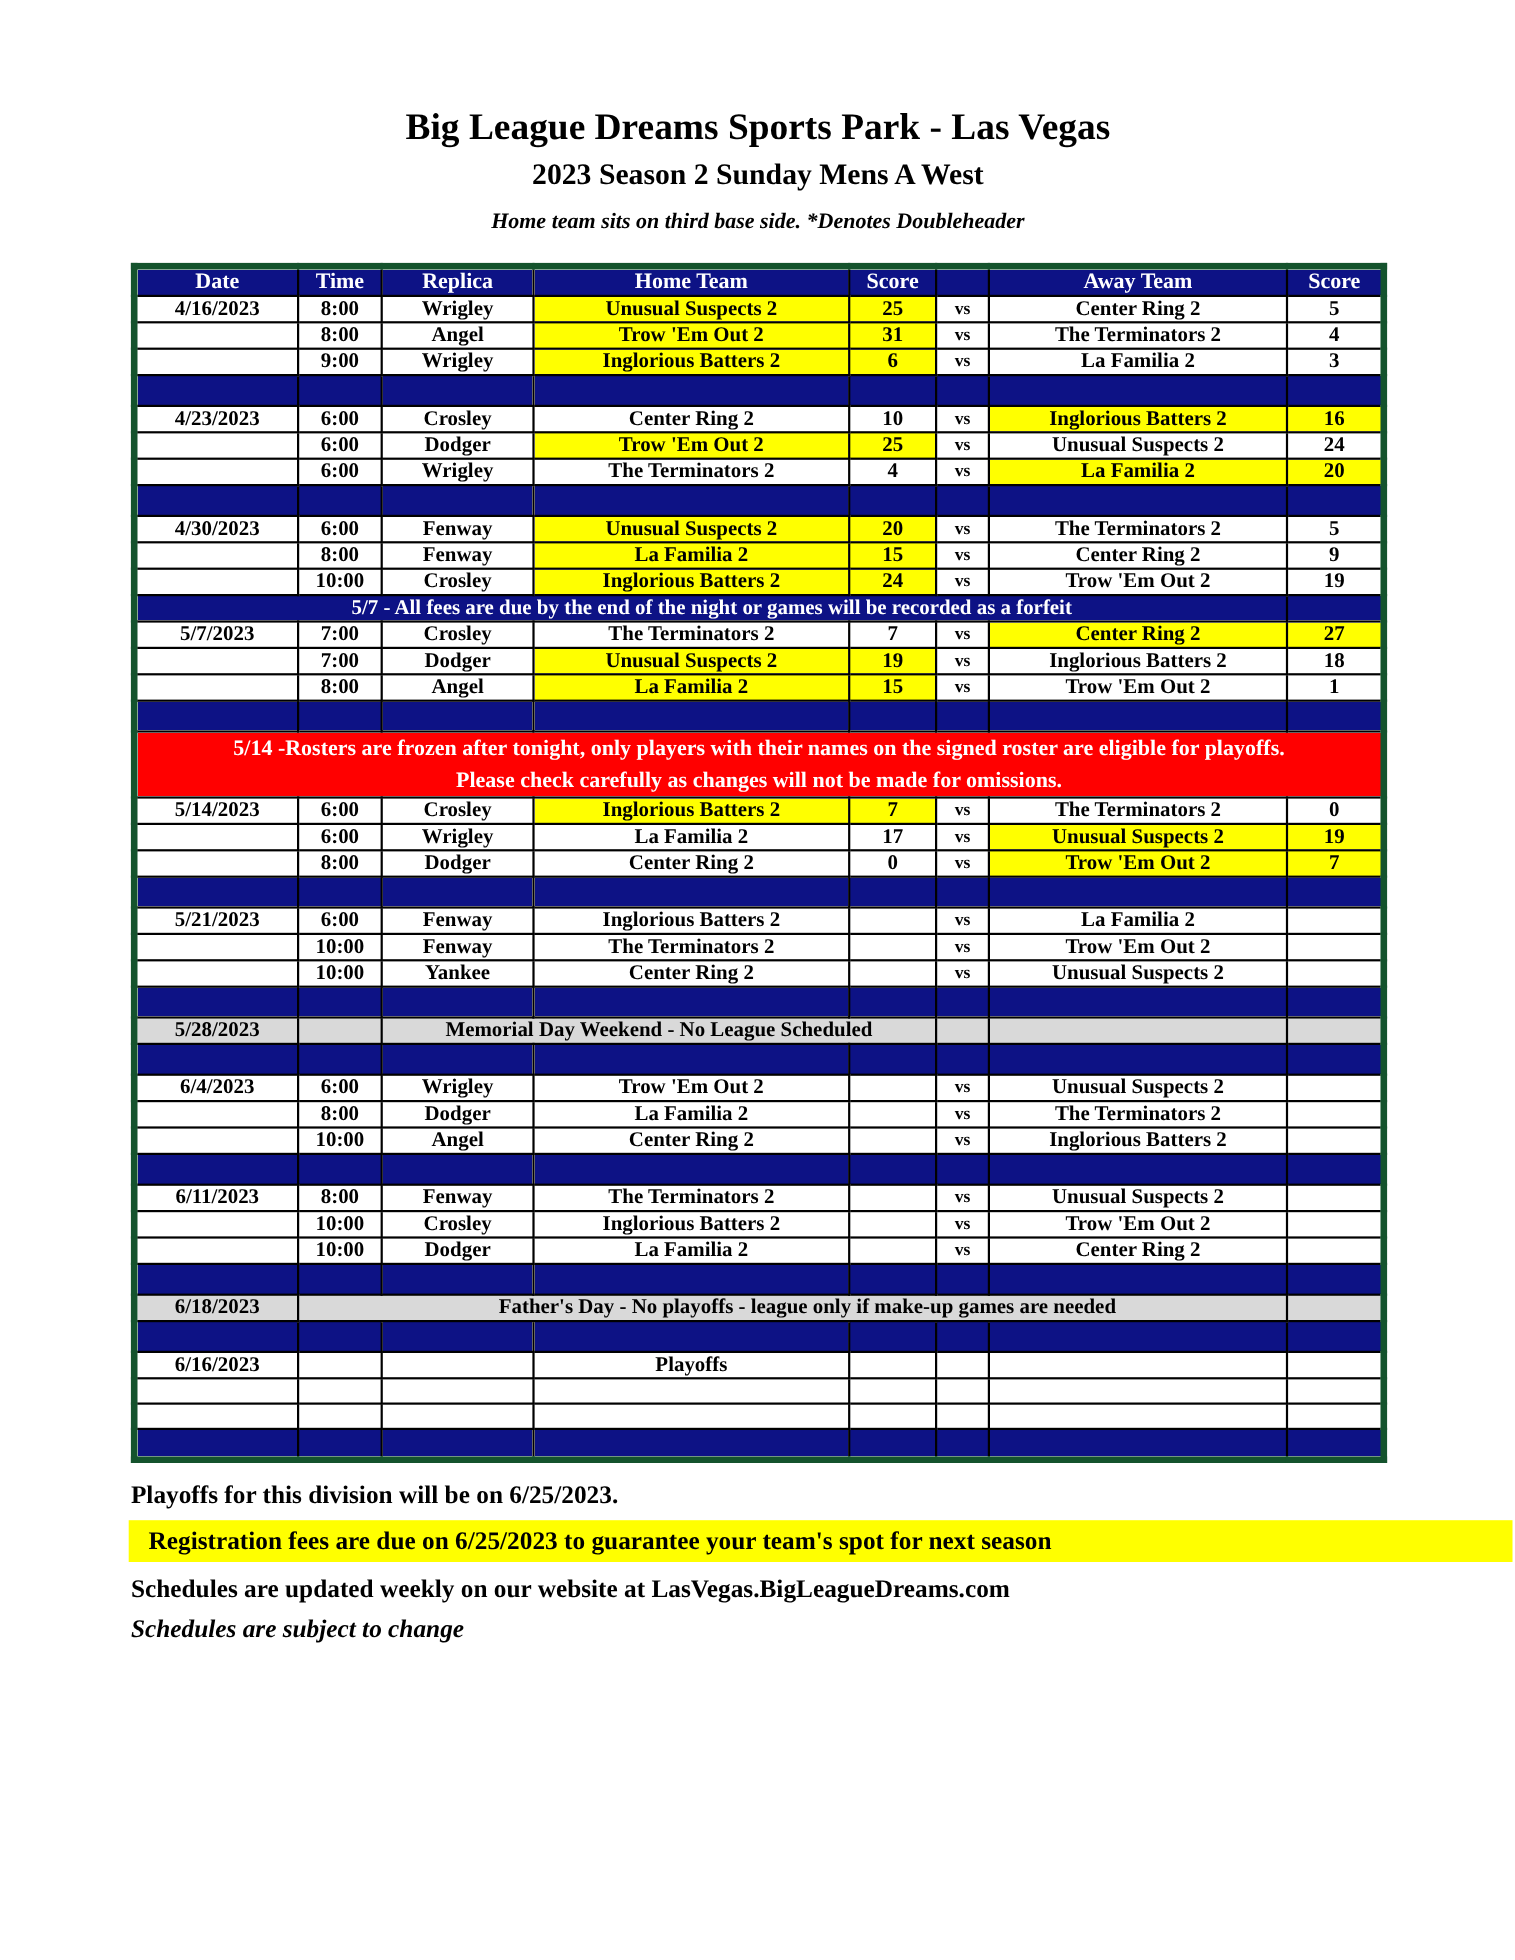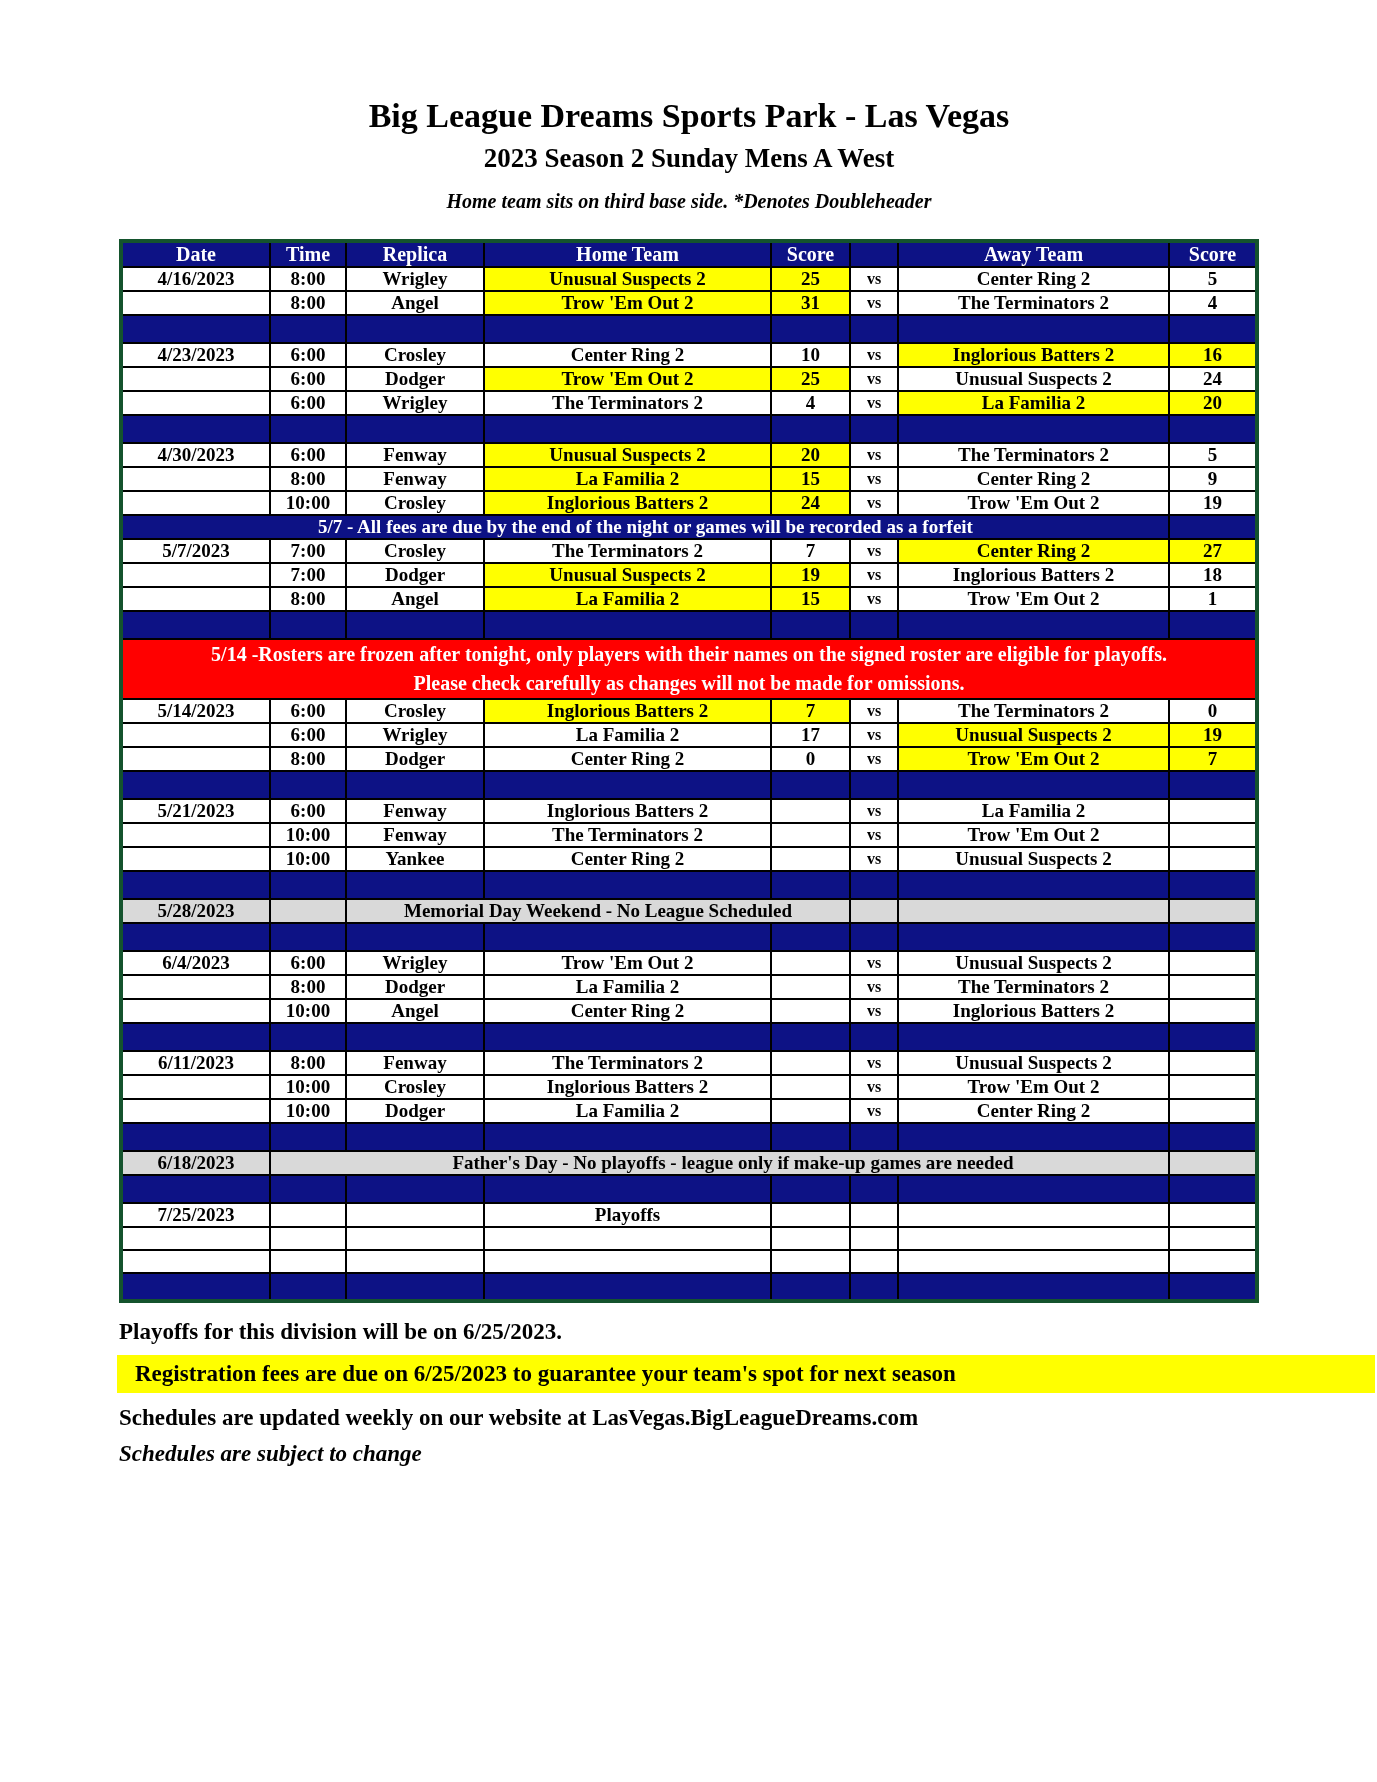--- a/index.html
+++ b/index.html
@@ -8,21 +8,21 @@
   *{box-sizing:border-box;}
   html,body{margin:0;padding:0;}
   body{
     width:1377px;height:1782px;background:#ffffff;
     font-family:"Liberation Serif", serif;font-weight:bold;color:#000;
   }
   .container{margin-left:119px;width:1140px;padding-top:96px;}
   .page-title{font-size:34px;text-align:center;margin:0 0 8px 0;line-height:1.15;}
   .page-subtitle{font-size:27px;text-align:center;margin:0 0 10px 0;line-height:1.15;}
   .page-note{font-size:20px;font-style:italic;text-align:center;margin:16px 0 26px 0;}
-  table{border-collapse:collapse;width:1138px;table-layout:fixed;border:4px solid #14532d;}
+  table{border-collapse:collapse;width:1138px;table-layout:fixed;border:6px solid #14532d;}
   th,td{
     border:2px solid #000;padding:0;text-align:center;vertical-align:middle;
     font-weight:bold;overflow:hidden;white-space:nowrap;font-size:19px;height:23px;
   }
   th{background:var(--navy);color:#fff;font-size:20px;height:25px;}
   td.c-vs{font-size:16px;}
   td.win{background:var(--yellow);}
   tr.r-sep td{background:var(--navy);height:28px;}
   td.bblue{background:var(--navy);color:#fff;font-size:19px;height:24px;}
   td.bred{background:var(--red);color:#fff;font-size:20px;height:60px;}
@@ -81,20 +81,30 @@
         <tr>
           <td></td>
           <td>8:00</td>
           <td>Angel</td>
           <td class="win">Trow 'Em Out 2</td>
           <td class="win">31</td>
           <td class="c-vs">vs</td>
           <td>The Terminators 2</td>
           <td>4</td>
         </tr>
+        <tr>
+          <td></td>
+          <td>9:00</td>
+          <td>Wrigley</td>
+          <td class="win">Inglorious Batters 2</td>
+          <td class="win">6</td>
+          <td class="c-vs">vs</td>
+          <td>La Familia 2</td>
+          <td>3</td>
+        </tr>
         <tr class="r-sep">
           <td></td>
           <td></td>
           <td></td>
           <td></td>
           <td></td>
           <td></td>
           <td></td>
           <td></td>
         </tr>
@@ -405,21 +415,21 @@
           <td></td>
           <td></td>
           <td></td>
           <td></td>
           <td></td>
           <td></td>
           <td></td>
           <td></td>
         </tr>
         <tr>
-          <td>7/25/2023</td>
+          <td>6/16/2023</td>
           <td></td>
           <td></td>
           <td>Playoffs</td>
           <td></td>
           <td></td>
           <td></td>
           <td></td>
         </tr>
         <tr class="r-empty">
           <td></td>

